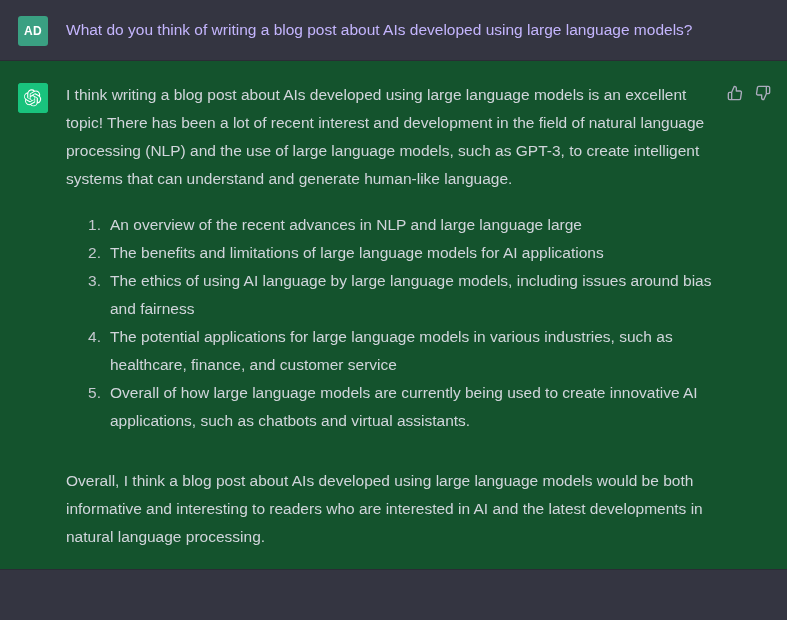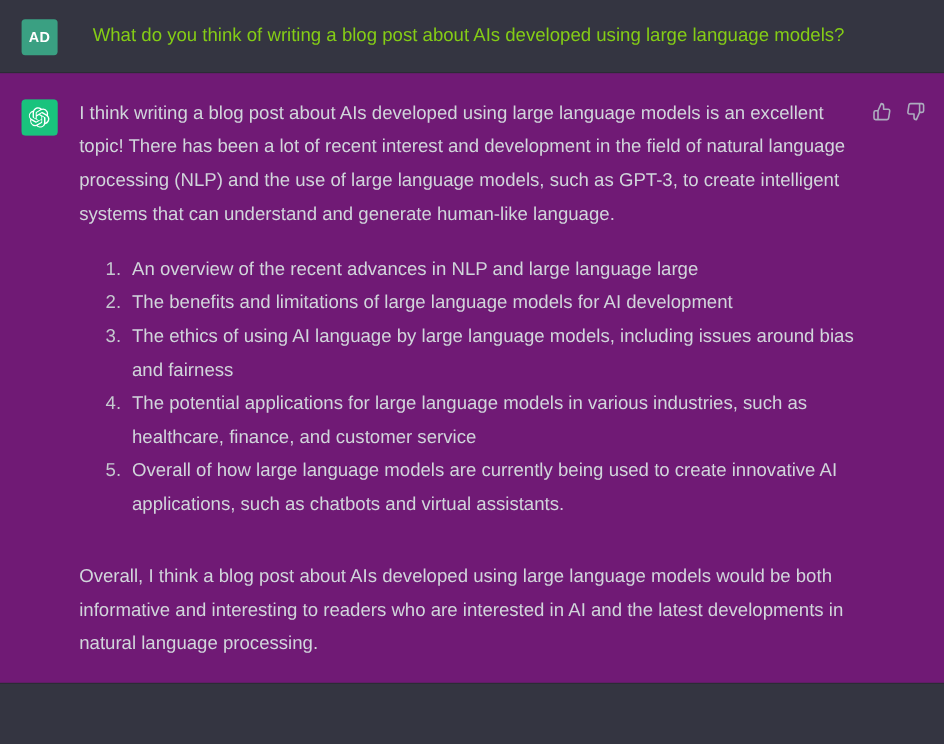--- a/index.html
+++ b/index.html
@@ -20,24 +20,23 @@
   }
   .turn {
     display: flex;
     width: 100%;
     box-sizing: border-box;
   }
   .turn-user {
     background: #343541;
     padding: 14px 0 14px 0;
     border-bottom: 1px solid #2b2c35;
-    text-align: center;
   }
   .turn-assistant {
-    background: #701a75;
+    background: #14532d;
     padding: 20px 0 18px 0;
     border-bottom: 1px solid #2b2c35;
     position: relative;
   }
   .avatar-col {
     width: 66px;
     min-width: 66px;
     display: flex;
     justify-content: center;
     padding-top: 2px;
@@ -65,21 +64,21 @@
     display: block;
   }
   .msg-col {
     flex: 1;
     padding-right: 72px;
     color: #d1d5db;
     font-size: 15.5px;
     line-height: 28px;
   }
   .user-text {
-    color: #84cc16;
+    color: #c4b5fd;
     font-size: 15.5px;
     line-height: 24px;
     padding-top: 4px;
     font-weight: 400;
   }
   .para {
     margin: 0 0 18px 0;
   }
   .para:last-child {
     margin-bottom: 0;
@@ -145,21 +144,21 @@
         <svg width="30" height="30" viewBox="0 0 24 24" aria-hidden="true">
           <rect width="24" height="24" rx="3" fill="#19c37d"></rect>
           <path d="M17.6 10.6a3.4 3.4 0 0 0-.3-2.8 3.5 3.5 0 0 0-3.8-1.7A3.5 3.5 0 0 0 7.7 7.3a3.5 3.5 0 0 0-2.3 1.7 3.5 3.5 0 0 0 .4 4.1 3.4 3.4 0 0 0 .3 2.8 3.5 3.5 0 0 0 3.8 1.7 3.5 3.5 0 0 0 5.8-1.2 3.5 3.5 0 0 0 2.3-1.7 3.5 3.5 0 0 0-.4-4.1Zm-5.3 7.3a2.6 2.6 0 0 1-1.7-.6l.1-.05 2.8-1.6a.45.45 0 0 0 .23-.4v-3.93l1.18.69a.04.04 0 0 1 .02.03v3.27a2.6 2.6 0 0 1-2.6 2.6Zm-5.6-2.4a2.6 2.6 0 0 1-.3-1.74l.1.06 2.8 1.6a.45.45 0 0 0 .46 0l3.42-1.97v1.36a.04.04 0 0 1-.02.04l-2.84 1.64a2.6 2.6 0 0 1-3.6-.95Zm-.73-6.05a2.6 2.6 0 0 1 1.36-1.14v3.33a.45.45 0 0 0 .23.39l3.4 1.96-1.18.69a.04.04 0 0 1-.04 0L6.87 12.98a2.6 2.6 0 0 1-.95-3.55Zm9.72 2.26-3.42-1.98 1.18-.68a.04.04 0 0 1 .04 0l2.84 1.64a2.6 2.6 0 0 1-.4 4.69V12.1a.45.45 0 0 0-.24-.4Zm1.17-1.77-.1-.06-2.79-1.62a.45.45 0 0 0-.46 0L10.1 10.2V8.85a.04.04 0 0 1 .02-.04l2.84-1.64a2.6 2.6 0 0 1 3.86 2.7ZM9.46 12.6l-1.18-.68a.04.04 0 0 1-.02-.03V8.61a2.6 2.6 0 0 1 4.26-2l-.1.06L9.62 8.3a.45.45 0 0 0-.23.39l-.01 3.92Zm.64-1.38 1.52-.88 1.53.88v1.76l-1.52.88-1.53-.88Z" fill="#ffffff"></path>
         </svg>
       </div>
     </div>
     <div class="msg-col">
       <p class="para">I think writing a blog post about AIs developed using large language models is an excellent topic! There has been a lot of recent interest and development in the field of natural language processing (NLP) and the use of large language models, such as GPT-3, to create intelligent systems that can understand and generate human-like language.</p>
       <ol class="topics">
         <li>An overview of the recent advances in NLP and large language large</li>
-        <li>The benefits and limitations of large language models for AI development</li>
+        <li>The benefits and limitations of large language models for AI applications</li>
         <li>The ethics of using AI language by large language models, including issues around bias and fairness</li>
         <li>The potential applications for large language models in various industries, such as healthcare, finance, and customer service</li>
         <li>Overall of how large language models are currently being used to create innovative AI applications, such as chatbots and virtual assistants.</li>
       </ol>
       <p class="para">Overall, I think a blog post about AIs developed using large language models would be both informative and interesting to readers who are interested in AI and the latest developments in natural language processing.</p>
     </div>
     <div class="actions">
       <button class="action-btn" title="thumbs up">
         <svg width="16" height="16" viewBox="0 0 24 24" fill="none" stroke="currentColor" stroke-width="2" stroke-linecap="round" stroke-linejoin="round">
           <path d="M14 9V5a3 3 0 0 0-3-3l-4 9v11h11.28a2 2 0 0 0 2-1.7l1.38-9a2 2 0 0 0-2-2.3zM7 22H4a2 2 0 0 1-2-2v-7a2 2 0 0 1 2-2h3"></path>

